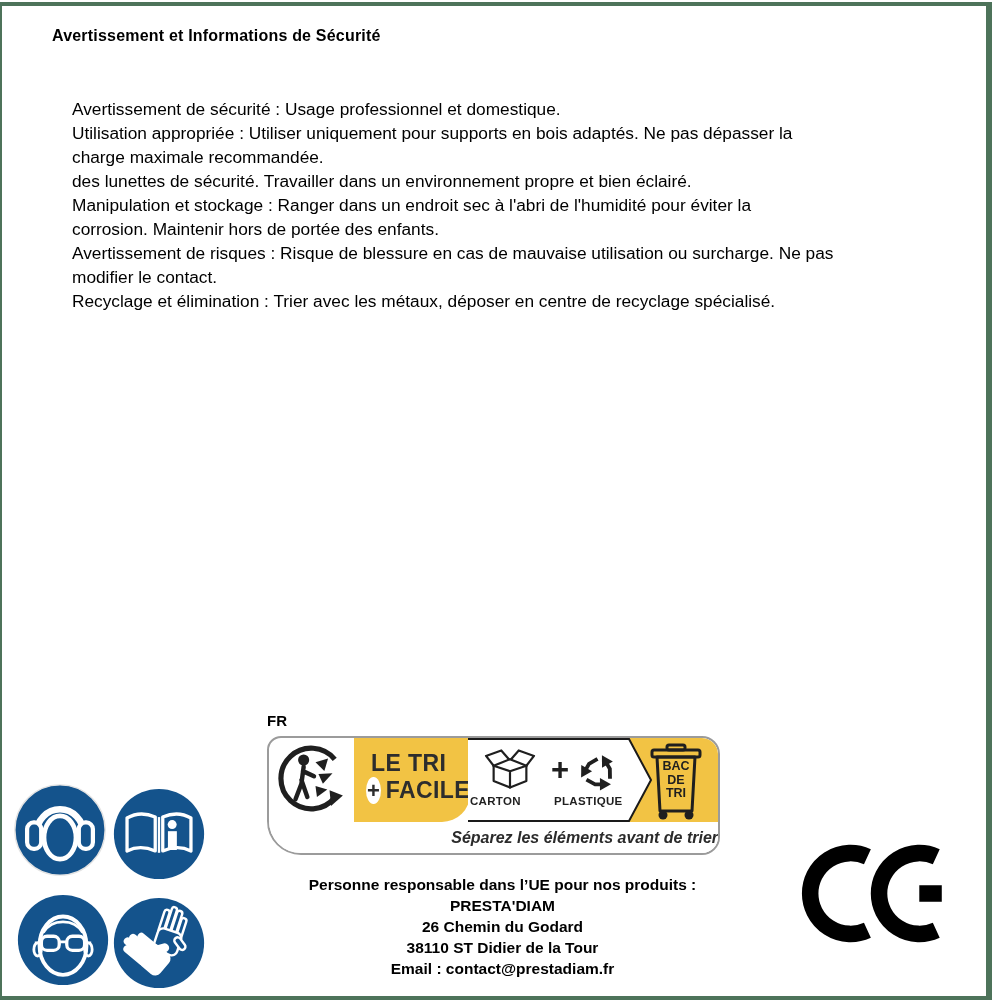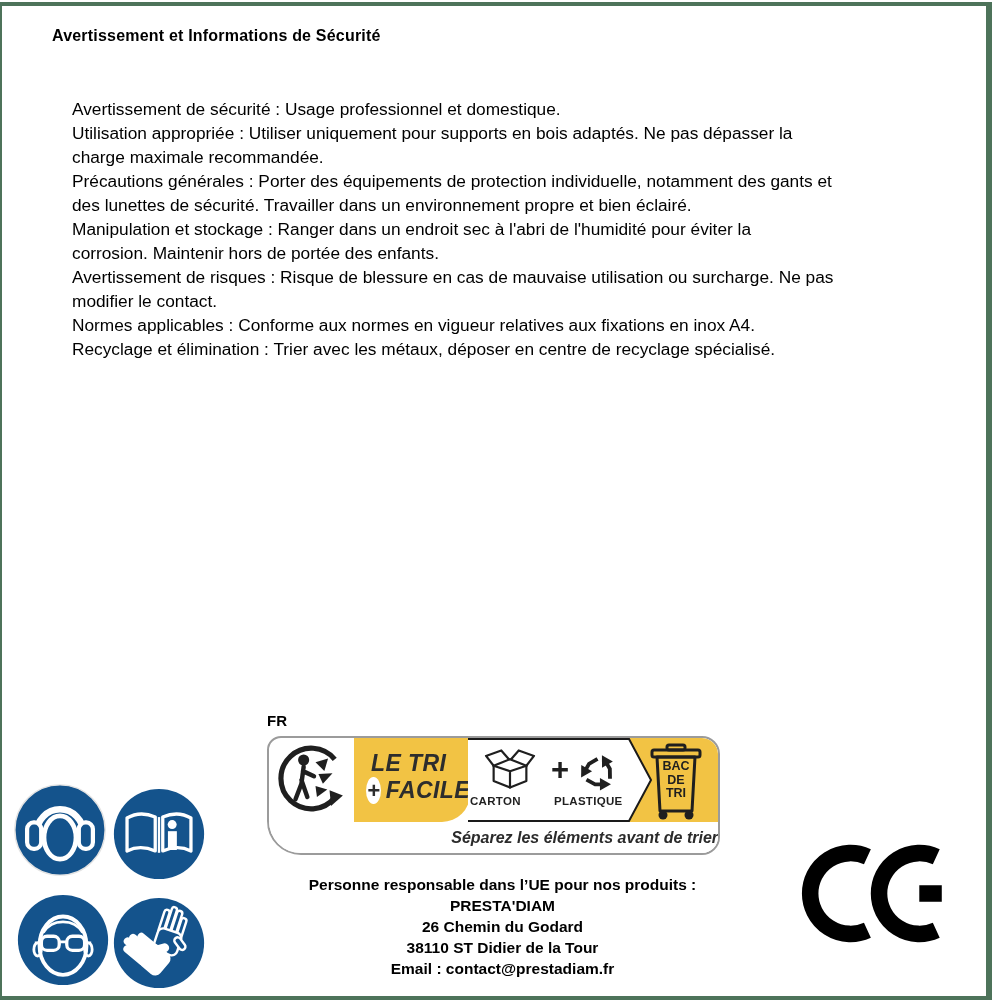--- a/index.html
+++ b/index.html
@@ -28,21 +28,21 @@
   
   .fr-tag{position:absolute;left:267px;top:712px;font-size:15px;font-weight:bold;}
   .tri-label{
     position:absolute;left:267px;top:736px;width:449px;height:115px;
     border:2px solid #9B9B9B;border-radius:14px 18px 18px 34px;background:#fff;overflow:hidden;
   }
   .tri-row1{position:absolute;left:0;top:0;right:0;height:84px;}
   .triman{position:absolute;left:8px;top:4px;}
   .tri-yellowA{
     position:absolute;left:85px;top:0;width:116px;height:84px;
-    background:#F2C344;border-radius:0 0 28px 0;color:#2D2D2D;font-style:italic;
+    background:#F2C344;border-radius:0 0 28px 0;color:#2D2D2D;
   }
   .tri-yellowB{position:absolute;left:199px;top:0;right:0;height:84px;background:#F2C344;border-radius:0 16px 0 0;}
   .tri-l1{margin:13px 0 0 17px;font-size:23px;font-weight:bold;letter-spacing:.4px;line-height:24px;}
   .tri-l2{margin:2px 0 0 12px;display:flex;align-items:center;}
   .plus-circle{
     width:27px;height:27px;border-radius:50%;background:#fff;color:#2D2D2D;
     display:flex;align-items:center;justify-content:center;font-size:22px;font-weight:bold;line-height:1;
   }
   .tri-l2 .facile{font-size:23px;font-weight:bold;letter-spacing:.4px;margin-left:5px;}
   .chevron-zone{position:absolute;left:199px;top:0;width:186px;height:84px;}
@@ -80,27 +80,25 @@
 <div class="frame-line frame-right"></div>
 <div class="frame-line frame-bottom"></div>
 
 <div class="doc-title">Avertissement et Informations de Sécurité</div>
 
 <div class="body-text">
 
 <div class="body-line">Avertissement de sécurité : Usage professionnel et domestique.</div>
     <div class="body-line">Utilisation appropriée : Utiliser uniquement pour supports en bois adaptés. Ne pas dépasser la</div>
     <div class="body-line">charge maximale recommandée.</div>
-    <div class="body-line">Précautions générales : Porter des équipements de protection individuelle, notamment des gants et</div>
     <div class="body-line">des lunettes de sécurité. Travailler dans un environnement propre et bien éclairé.</div>
     <div class="body-line">Manipulation et stockage : Ranger dans un endroit sec à l'abri de l'humidité pour éviter la</div>
     <div class="body-line">corrosion. Maintenir hors de portée des enfants.</div>
     <div class="body-line">Avertissement de risques : Risque de blessure en cas de mauvaise utilisation ou surcharge. Ne pas</div>
     <div class="body-line">modifier le contact.</div>
-    <div class="body-line">Normes applicables : Conforme aux normes en vigueur relatives aux fixations en inox A4.</div>
     <div class="body-line">Recyclage et élimination : Trier avec les métaux, déposer en centre de recyclage spécialisé.</div>
   </div>
 
 <div class="picto" style="left:13px;top:783px;">
   <svg width="94" height="94" viewBox="0 0 100 100">
     <circle cx="50" cy="50" r="48" fill="#14538C" stroke="#E3E3E3" stroke-width="1.5"></circle>
     <path d="M25,54 A25,26 0 1 1 75,54" stroke="#fff" stroke-width="7" fill="none"></path>
     <ellipse cx="50" cy="58" rx="17" ry="23" fill="#14538C" stroke="#fff" stroke-width="5"></ellipse>
     <rect x="15" y="42" width="15" height="28" rx="7" fill="#14538C" stroke="#fff" stroke-width="4.5"></rect>
     <rect x="70" y="42" width="15" height="28" rx="7" fill="#14538C" stroke="#fff" stroke-width="4.5"></rect>

